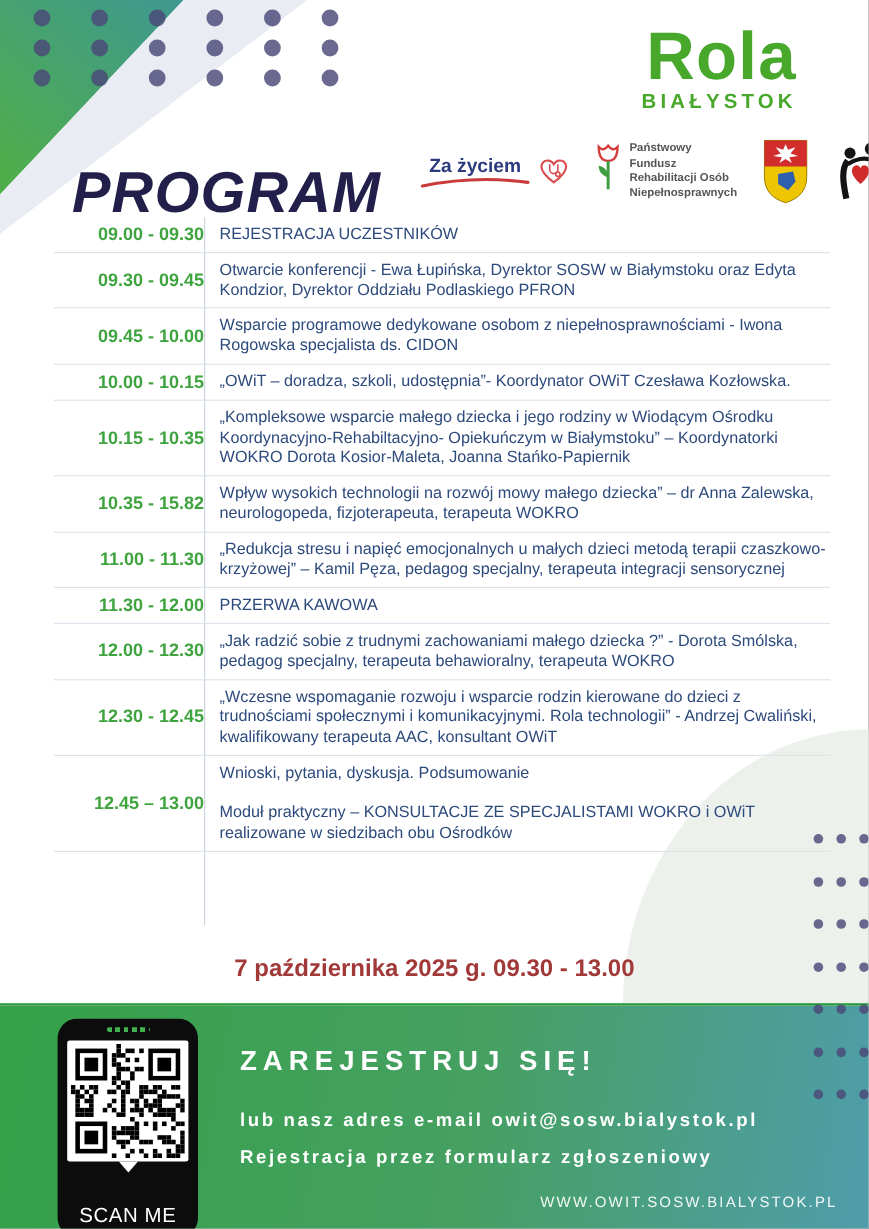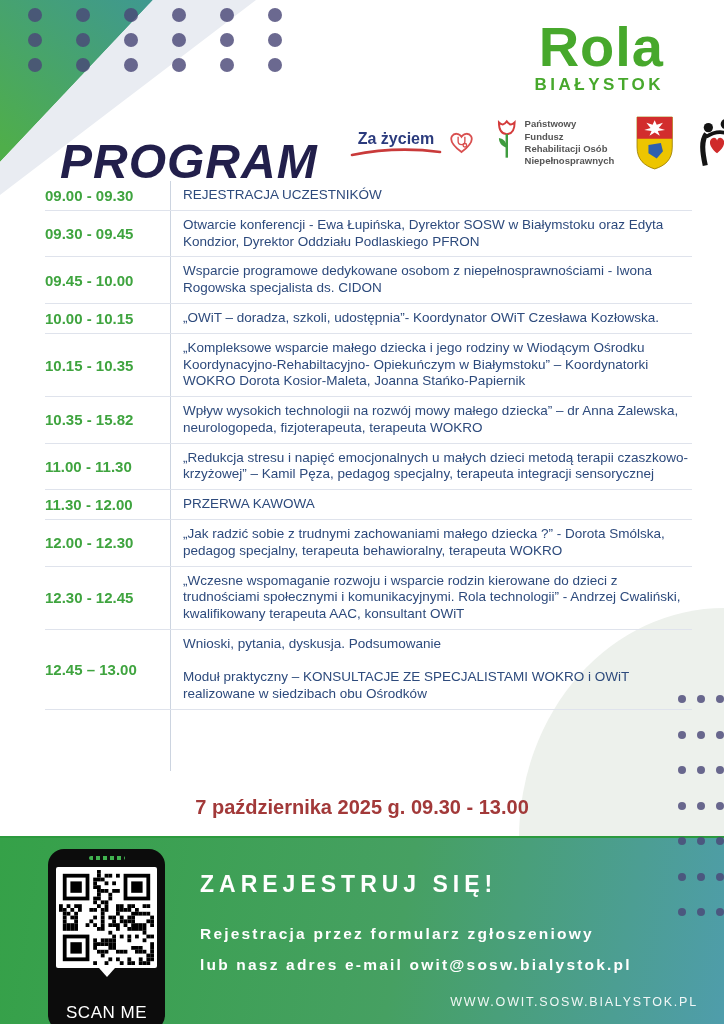--- a/index.html
+++ b/index.html
@@ -43,21 +43,21 @@
   .za-zyciem{display:flex;align-items:center;gap:6px;}
   .za-text-wrap{display:flex;flex-direction:column;align-items:center;}
   .za-text{font-size:16px;font-weight:700;color:#2b3b7d;white-space:nowrap;}
   .pfron{display:flex;gap:6px;}
   .pfron-text{font-size:9.5px;line-height:1.3;color:#555;font-weight:600;}
   
   .schedule{position:absolute;left:45px;top:181px;width:647px;z-index:2;}
   .vline{position:absolute;left:170px;top:181px;width:1px;height:590px;background:#ccd4e0;z-index:2;}
   .row{display:flex;align-items:center;border-bottom:1px solid #dfe3ec;padding:6px 0;}
   .row:last-child{border-bottom:1px solid #dfe3ec;}
-  .time{flex:0 0 125px;text-align:left;font-size:15px;font-weight:700;color:var(--accent-green,#3fa43f);white-space:nowrap;}
+  .time{flex:0 0 125px;text-align:right;font-size:15px;font-weight:700;color:var(--accent-green,#3fa43f);white-space:nowrap;}
   .desc{flex:1;padding:0 4px 0 13px;font-size:13.5px;line-height:1.24;color:var(--text-navy,#2d4a7c);white-space:pre-line;font-weight:500;}
   
   .date-line{position:absolute;left:0;right:0;top:796px;text-align:center;
     font-size:20px;font-weight:800;color:var(--date-red,#a23939);z-index:4;}
   
   .footer{
     position:absolute;left:0;bottom:0;width:724px;height:186px;z-index:5;
     background:linear-gradient(100deg,var(--footer-green,#35a148) 0%,#46a062 55%,var(--footer-teal,#4f9dab) 100%);
     border-top:2px solid #2c9a3e;
   }
@@ -391,22 +391,22 @@
             <rect x="8" y="72" width="20" height="20" fill="#fff"></rect>
             <rect x="12" y="76" width="12" height="12" fill="#000"></rect>
           </svg>
       </div>
       <div class="qr-tail"></div>
       <div class="scan-label">SCAN ME</div>
     </div>
     <div class="register">
       <div class="register-title">ZAREJESTRUJ SIĘ!</div>
       <div class="register-lines">
+        <div>lub nasz adres e-mail owit@sosw.bialystok.pl</div>
         <div>Rejestracja przez formularz zgłoszeniowy</div>
-        <div>lub nasz adres e-mail owit@sosw.bialystok.pl</div>
       </div>
     </div>
     <div class="website">WWW.OWIT.SOSW.BIALYSTOK.PL</div>
   </div>
 
   <div class="dots-grid dots-right">
       <i></i>
       <i></i>
       <i></i>
       <i></i>

